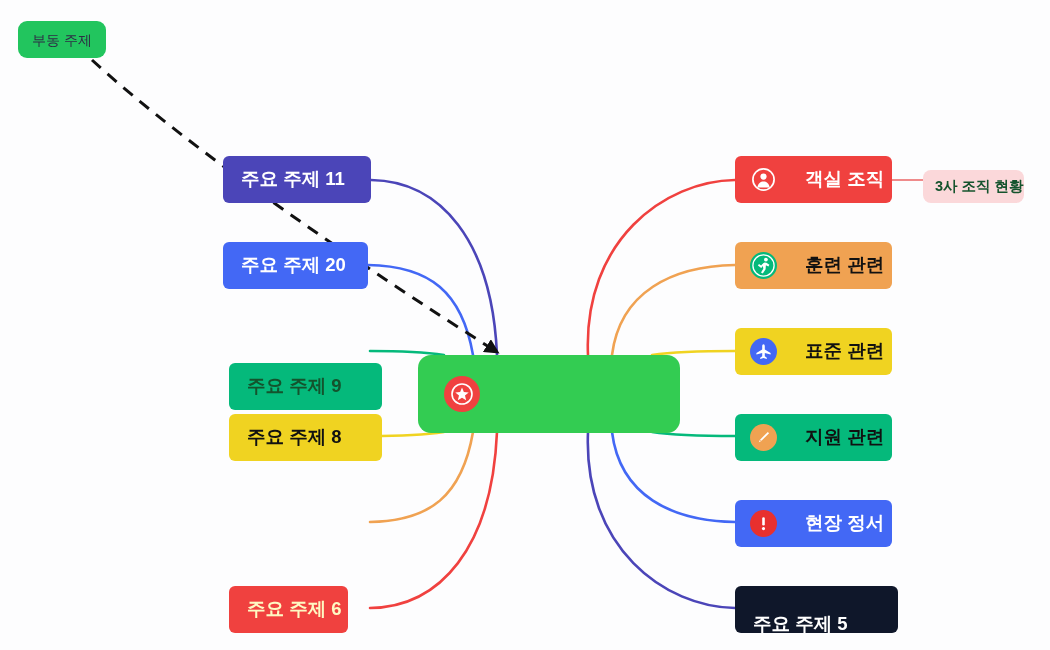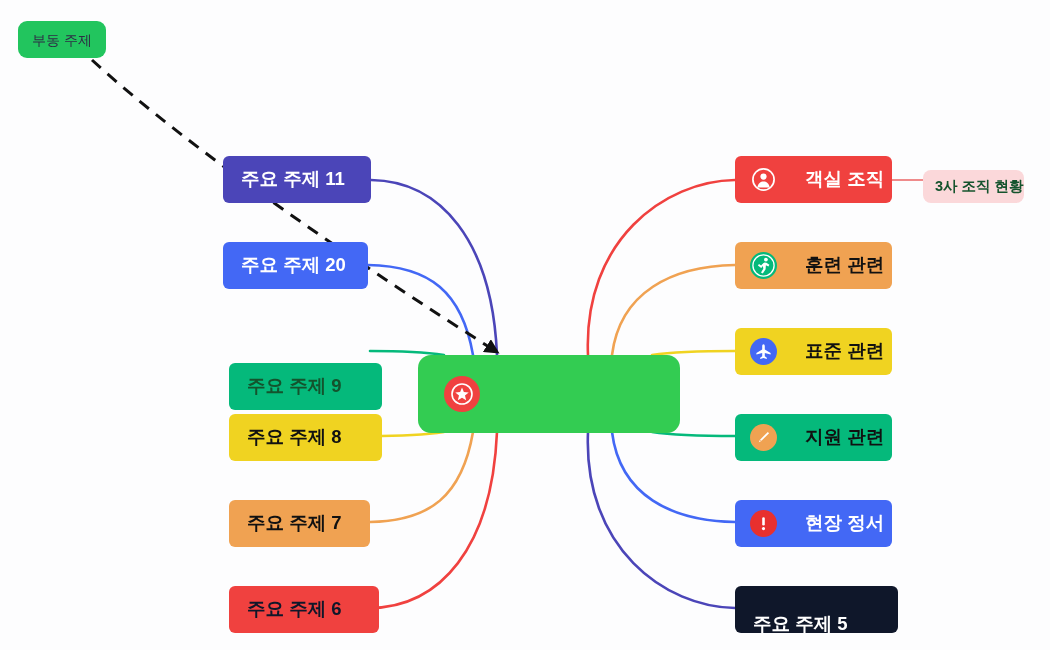--- a/index.html
+++ b/index.html
@@ -131,25 +131,22 @@
   </div>
 
   <div class="node main" style="left:229px; top:328px; width:153px; background:#05b97b; color:#14532d;margin-top:35px;">
     <span class="node-label">주요 주제 9</span>
   </div>
 
   <div class="node main" style="left:229px; top:414px; width:153px; background:#f0d321; color:#111111;">
     <span class="node-label">주요 주제 8</span>
   </div>
 
-  <div class="node main" style="left:229px; top:500px; width:141px; background:#f0a252; color:#111111;">
-    <span class="node-label">주요 주제 7</span>
-  </div>
-
-  <div class="node main" style="left:229px; top:586px; width:150px; background:#f0413f; color:#0f172a;">
+
+  <div class="node main" style="left:229px; top:586px; width:119px; background:#f0413f; color:#fef9c3;">
     <span class="node-label">주요 주제 6</span>
   </div>
 
   <div class="node central" style="left:418px; top:355px; width:262px; background:#33cc52; color:#111111;">
     <span class="icon-badge" style="background:#f0413f;">
       <svg width="22" height="22" viewBox="0 0 22 22">
         <circle cx="11" cy="11" r="10" fill="none" stroke="#ffffff" stroke-width="1.6"></circle>
         <path d="M11 4.6 L12.85 9.1 L17.7 9.45 L14 12.6 L15.15 17.3 L11 14.75 L6.85 17.3 L8 12.6 L4.3 9.45 L9.15 9.1 Z" fill="#ffffff"></path>
       </svg>
     </span>

